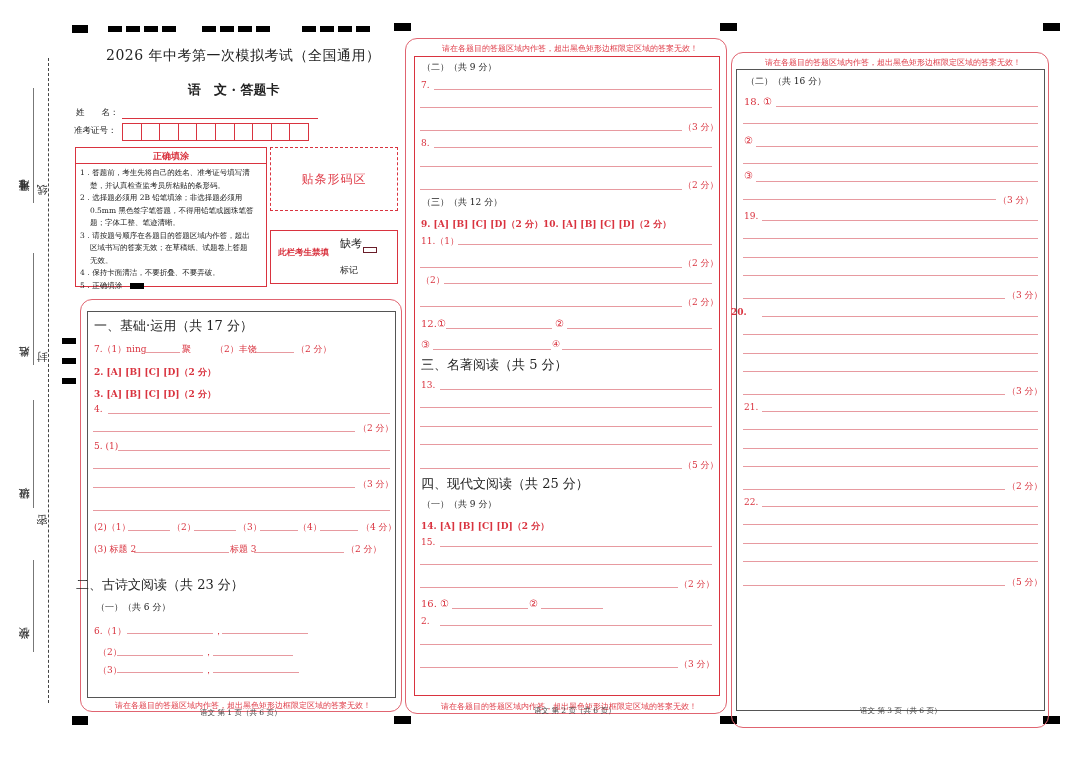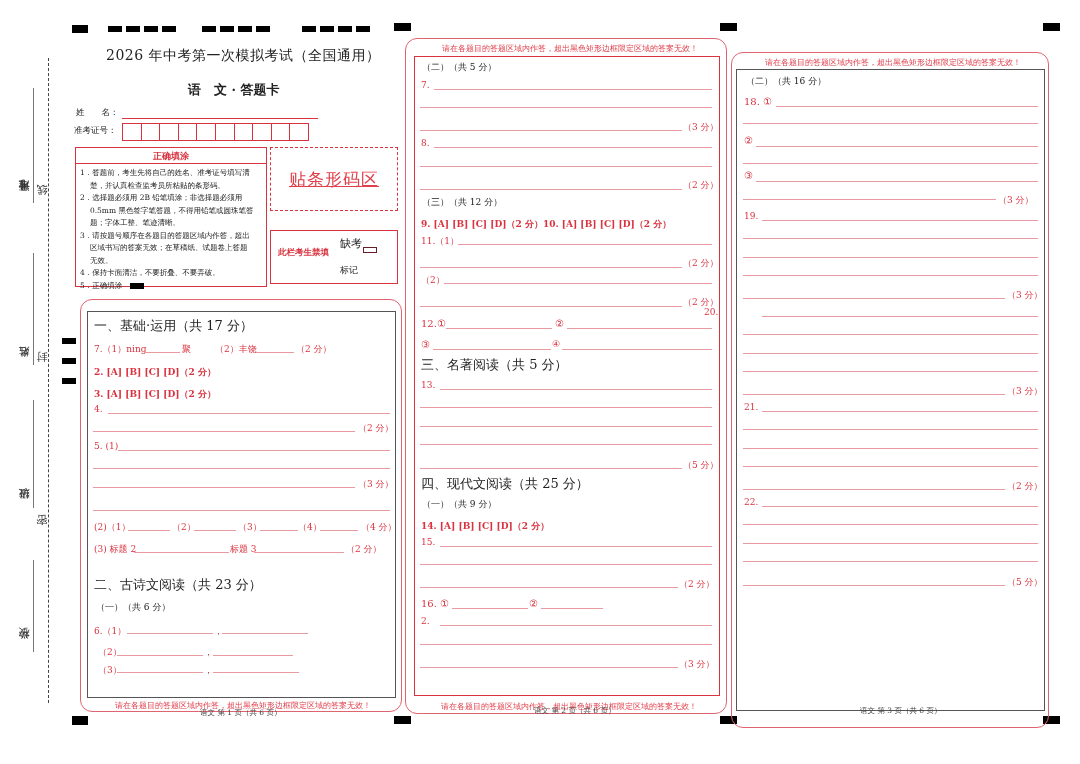--- a/index.html
+++ b/index.html
@@ -95,21 +95,21 @@
     <div class="notice-item">　 题；字体工整、笔迹清晰。</div>
     <div class="notice-item">3．请按题号顺序在各题目的答题区域内作答，超出</div>
     <div class="notice-item">　 区域书写的答案无效；在草稿纸、试题卷上答题</div>
     <div class="notice-item">　 无效。</div>
     <div class="notice-item">4．保持卡面清洁，不要折叠、不要弄破。</div>
     <div class="notice-item"><span>5．正确填涂</span><span style="display:inline-block;width:14px;height:6px;background:#000;margin-left:8px;vertical-align:middle;"></span></div>
   </div>
 </div>
 
 <div class="abs" style="left:270px;top:147px;width:128px;height:64px;border:1px dashed #d9333f;display:flex;align-items:center;justify-content:center;">
-  <span style="color:#e0404c;font-size:17px;letter-spacing:1px;text-decoration:underline;">贴条形码区</span>
+  <span style="color:#e0404c;font-size:12px;letter-spacing:1px;">贴条形码区</span>
 </div>
 
 <div class="abs" style="left:270px;top:230px;width:128px;height:54px;border:1px solid #d9333f;">
   <span class="t" style="left:7px;top:16px;font-size:8.5px;font-weight:bold;color:#d9333f;">此栏考生禁填</span>
   <span class="t" style="left:69px;top:5px;font-size:11px;">缺考</span>
   <span class="abs" style="left:92px;top:16px;width:14px;height:6px;border:1.5px solid #6a1e2a;"></span>
   <span class="t" style="left:69px;top:33px;font-size:9px;">标记</span>
 </div>
 
 <div class="panel-outer" style="left:80px;top:299px;width:322px;height:413px;"></div>
@@ -148,21 +148,21 @@
 <div class="t q" style="left:298px;top:521px;">（4）</div>
 <div class="line" style="left:320px;top:530px;width:38px;"></div>
 <div class="t score" style="left:361px;top:521px;">（4 分）</div>
 
 <div class="t q" style="left:94px;top:543px;">(3) 标题 2</div>
 <div class="line" style="left:134px;top:552px;width:95px;"></div>
 <div class="t q" style="left:230px;top:543px;">标题 3</div>
 <div class="line" style="left:254px;top:552px;width:90px;"></div>
 <div class="t score" style="left:346px;top:543px;">（2 分）</div>
 
-<div class="t hdr" style="left:94px;top:576px;">二、古诗文阅读（共 23 分）</div>
+<div class="t hdr" style="left:76px;top:576px;">二、古诗文阅读（共 23 分）</div>
 <div class="t sub" style="left:96px;top:601px;text-align:center;">（一）（共 6 分）</div>
 
 <div class="t q" style="left:94px;top:625px;">6.（1）</div>
 <div class="line" style="left:127px;top:633px;width:86px;"></div>
 <div class="t q" style="left:214px;top:625px;">，</div>
 <div class="line" style="left:222px;top:633px;width:86px;"></div>
 <div class="t q" style="left:98px;top:646px;">（2）</div>
 <div class="line" style="left:117px;top:655px;width:86px;"></div>
 <div class="t q" style="left:204px;top:646px;">，</div>
 <div class="line" style="left:213px;top:655px;width:80px;"></div>
@@ -171,21 +171,21 @@
 <div class="t q" style="left:204px;top:664px;">，</div>
 <div class="line" style="left:213px;top:672px;width:86px;"></div>
 
 <div class="t warn" style="left:115px;top:700px;">请在各题目的答题区域内作答，超出黑色矩形边框限定区域的答案无效！</div>
 <div class="t foot" style="left:200px;top:708px;">语文 第 1 页（共 6 页）</div>
 
 <div class="panel-outer" style="left:405px;top:38px;width:322px;height:676px;"></div>
 <div class="t warn" style="left:442px;top:43px;">请在各题目的答题区域内作答，超出黑色矩形边框限定区域的答案无效！</div>
 <div class="panel-inner redb" style="left:414px;top:56px;width:306px;height:640px;"></div>
 
-<div class="t sub" style="left:422px;top:61px;">（二）（共 5 分）</div>
+<div class="t sub" style="left:422px;top:61px;">（二）（共 9 分）</div>
 <div class="t q" style="left:421px;top:80px;">7.</div>
 <div class="line" style="left:434px;top:89px;width:278px;"></div>
 <div class="line" style="left:420px;top:107px;width:292px;"></div>
 <div class="line" style="left:420px;top:130px;width:262px;"></div>
 <div class="t score" style="left:683px;top:121px;">（3 分）</div>
 <div class="t q" style="left:421px;top:138px;">8.</div>
 <div class="line" style="left:434px;top:147px;width:278px;"></div>
 <div class="line" style="left:420px;top:166px;width:292px;"></div>
 <div class="line" style="left:420px;top:189px;width:262px;"></div>
 <div class="t score" style="left:683px;top:179px;">（2 分）</div>
@@ -258,21 +258,21 @@
 <div class="t score" style="left:998px;top:194px;">（3 分）</div>
 
 <div class="t q" style="left:744px;top:211px;">19.</div>
 <div class="line" style="left:762px;top:220px;width:276px;"></div>
 <div class="line" style="left:743px;top:238px;width:295px;"></div>
 <div class="line" style="left:743px;top:257px;width:295px;"></div>
 <div class="line" style="left:743px;top:275px;width:295px;"></div>
 <div class="line" style="left:743px;top:298px;width:262px;"></div>
 <div class="t score" style="left:1007px;top:289px;">（3 分）</div>
 
-<div class="t q" style="left:704px;top:307px;">20.</div>
+<div class="t q" style="left:731px;top:307px;font-weight:bold;">20.</div>
 <div class="line" style="left:762px;top:316px;width:276px;"></div>
 <div class="line" style="left:743px;top:334px;width:295px;"></div>
 <div class="line" style="left:743px;top:353px;width:295px;"></div>
 <div class="line" style="left:743px;top:371px;width:295px;"></div>
 <div class="line" style="left:743px;top:394px;width:262px;"></div>
 <div class="t score" style="left:1007px;top:385px;">（3 分）</div>
 
 <div class="t q" style="left:744px;top:402px;">21.</div>
 <div class="line" style="left:762px;top:411px;width:276px;"></div>
 <div class="line" style="left:743px;top:429px;width:295px;"></div>

